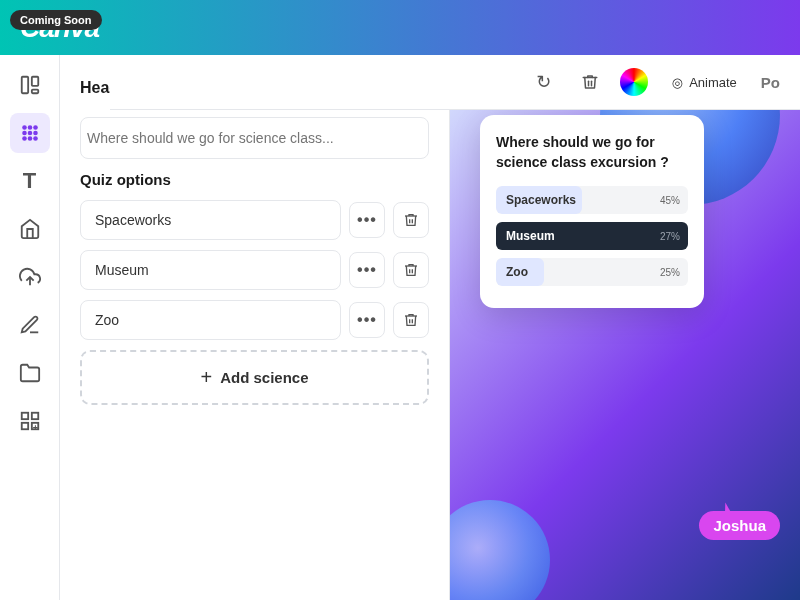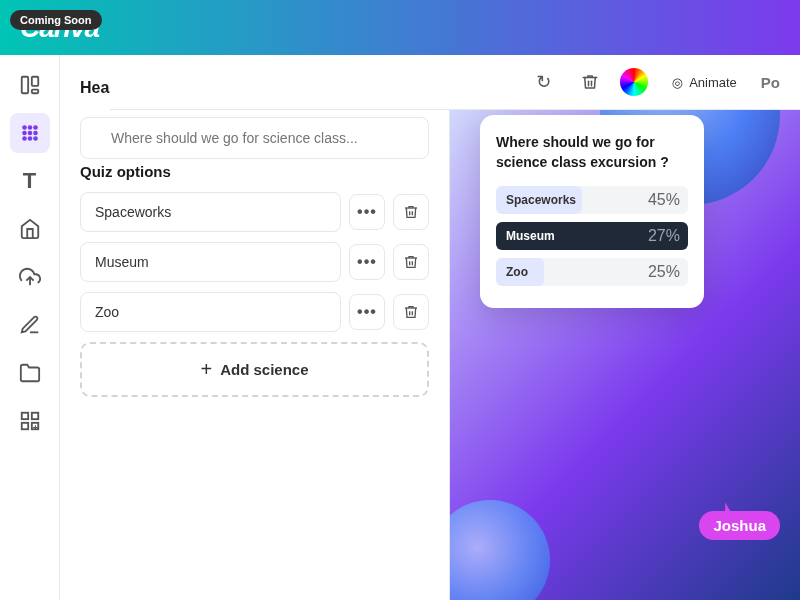--- a/index.html
+++ b/index.html
@@ -177,26 +177,26 @@
       position: absolute;
       right: 6px;
       color: white;
       font-size: 12px;
       font-weight: 700;
     }
 
     
     .header-input {
       width: 100%;
-      padding: 12px 30px;
+      padding: 12px 6px;
       border: 1.5px solid #e5e7eb;
       border-radius: 8px;
       font-size: 14px;
       color: #888;
-      margin-bottom: 4px;
+      margin-bottom: 12px;
       outline: none;
     }
 
     
     .quiz-options-label {
       font-size: 15px;
       font-weight: 700;
       color: #1a1a1a;
       margin-bottom: 12px;
     }
@@ -335,21 +335,21 @@
       position: relative;
       z-index: 1;
       font-size: 12px;
       font-weight: 600;
       padding: 0 10px;
       color: #333;
     }
     .poll-option-pct {
       position: absolute;
       right: 8px;
-      font-size: 16px;
+      font-size: 10px;
       color: #666;
       z-index: 1;
     }
     .poll-option.active .poll-option-bar-bg {
       background: #1f2937;
     }
     .poll-option.active .poll-option-label {
       color: white;
     }
     .poll-option.active .poll-option-pct {

